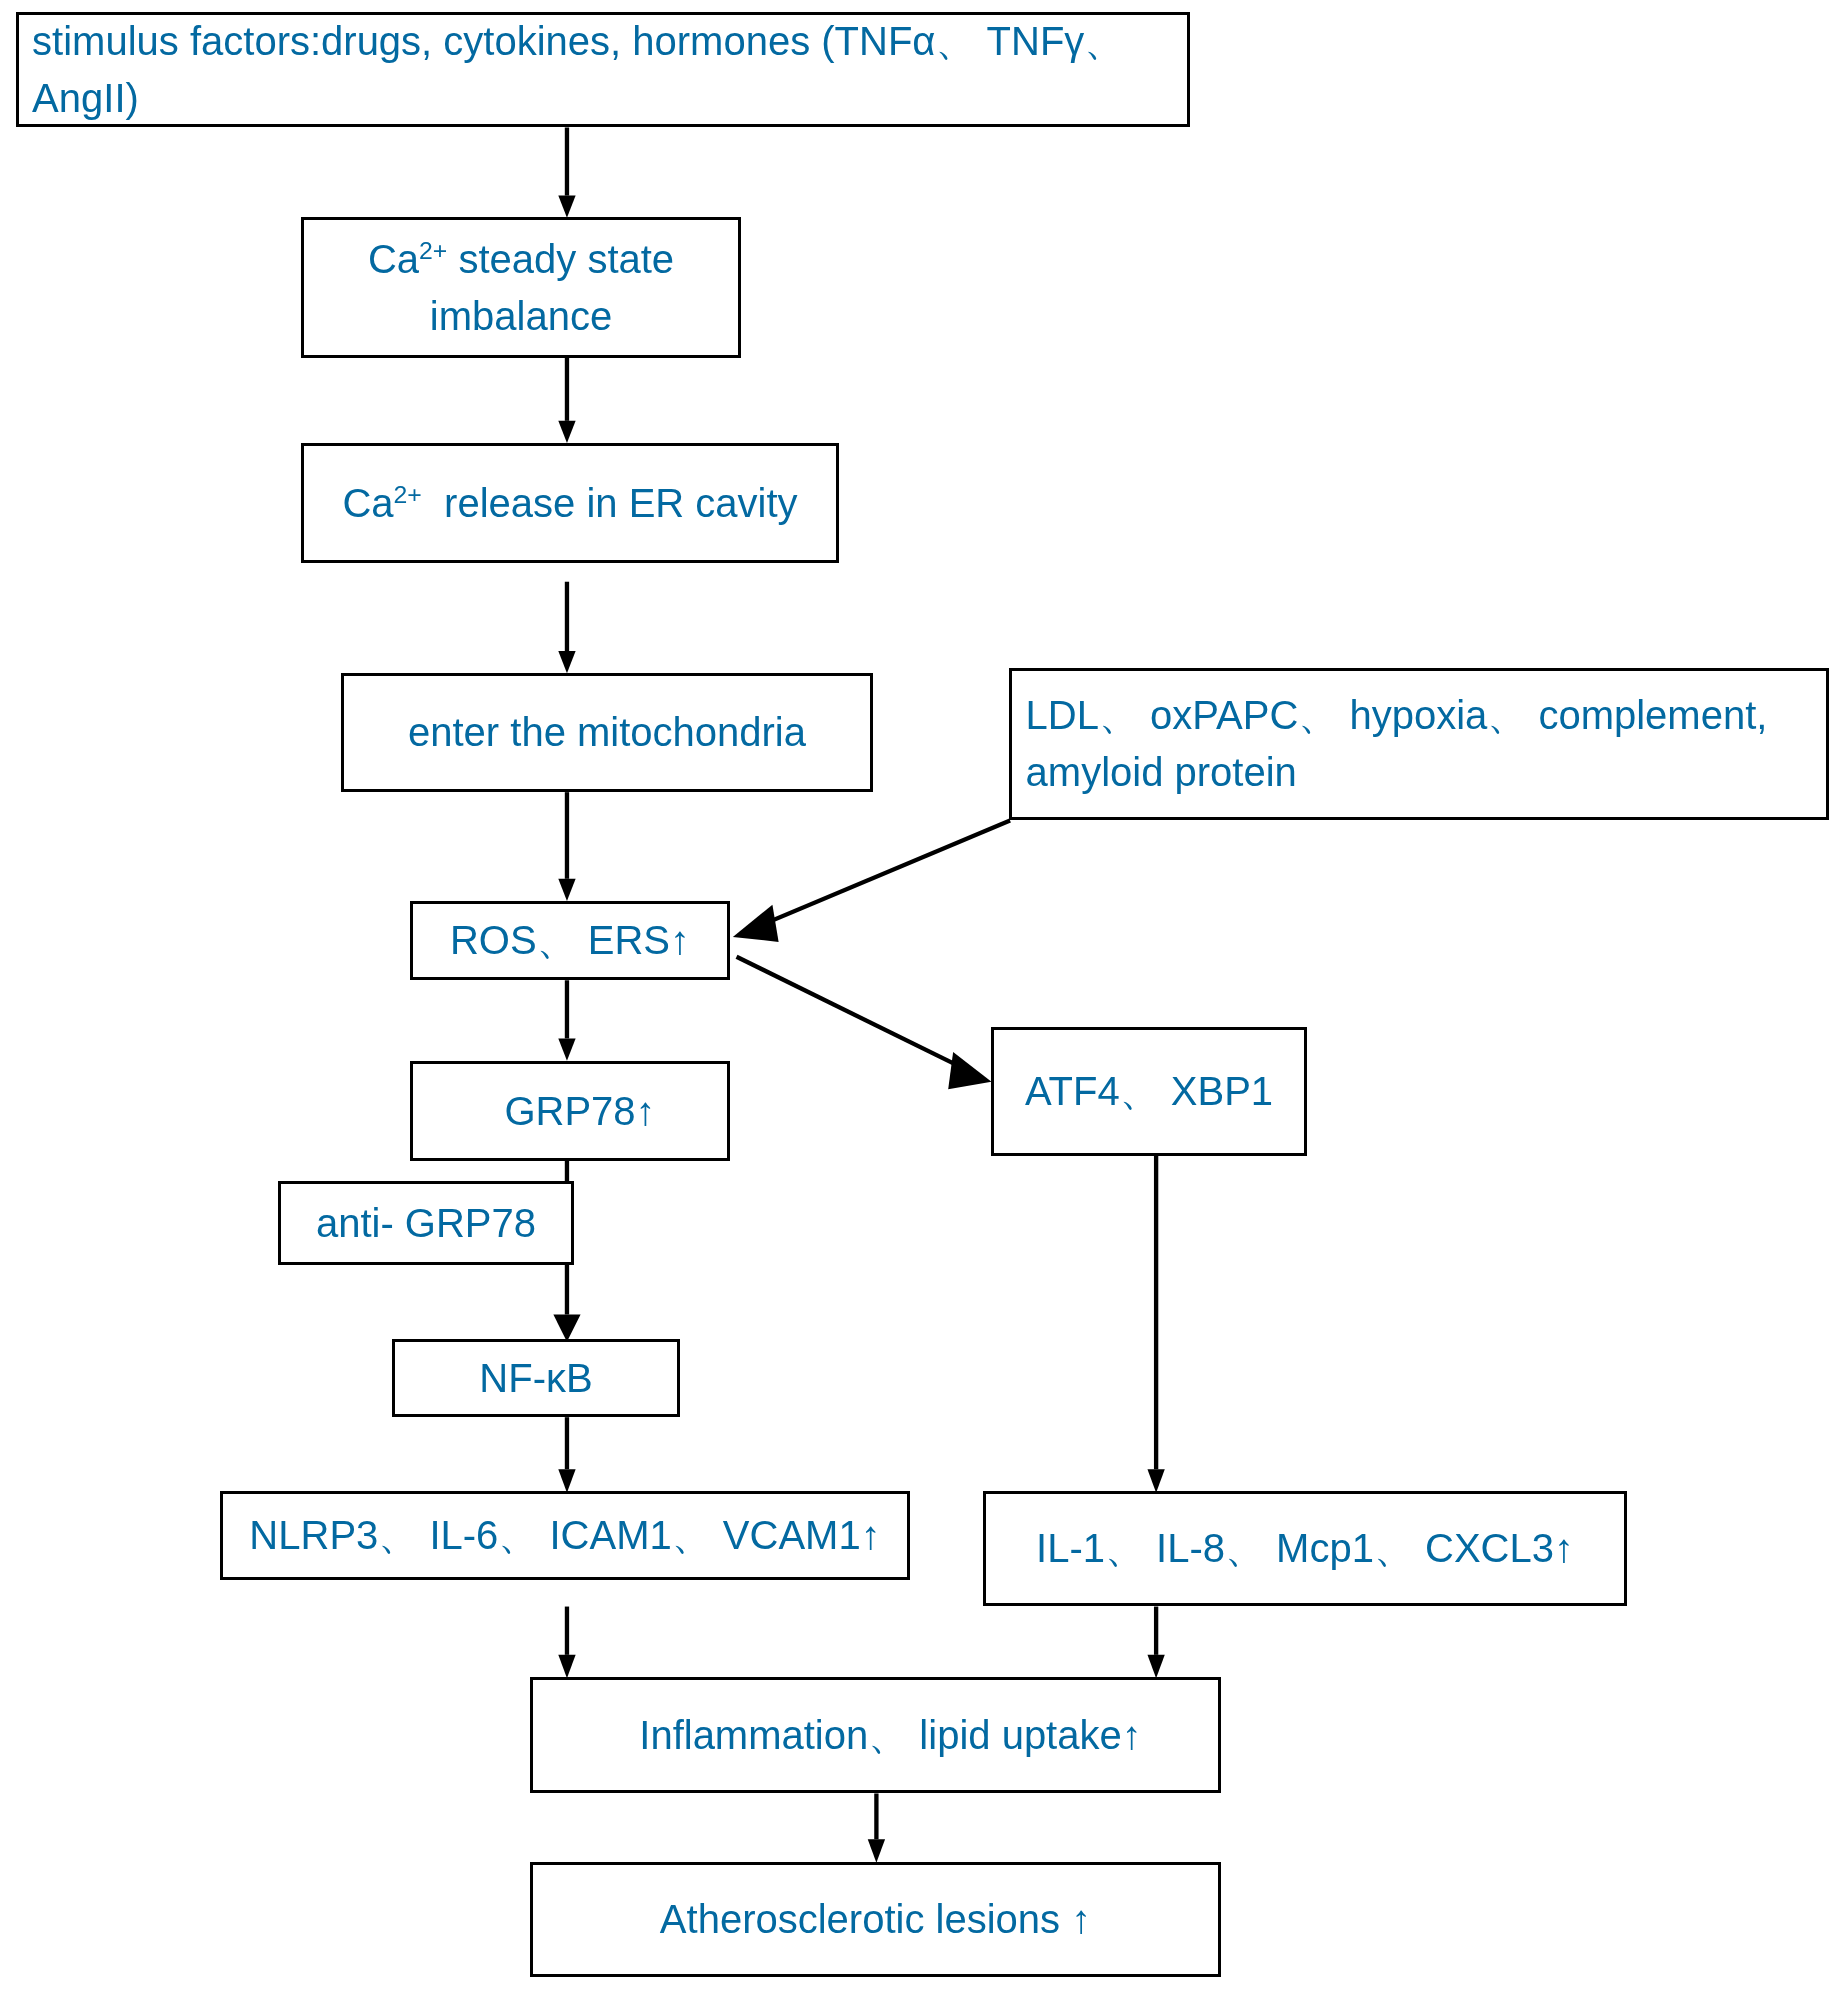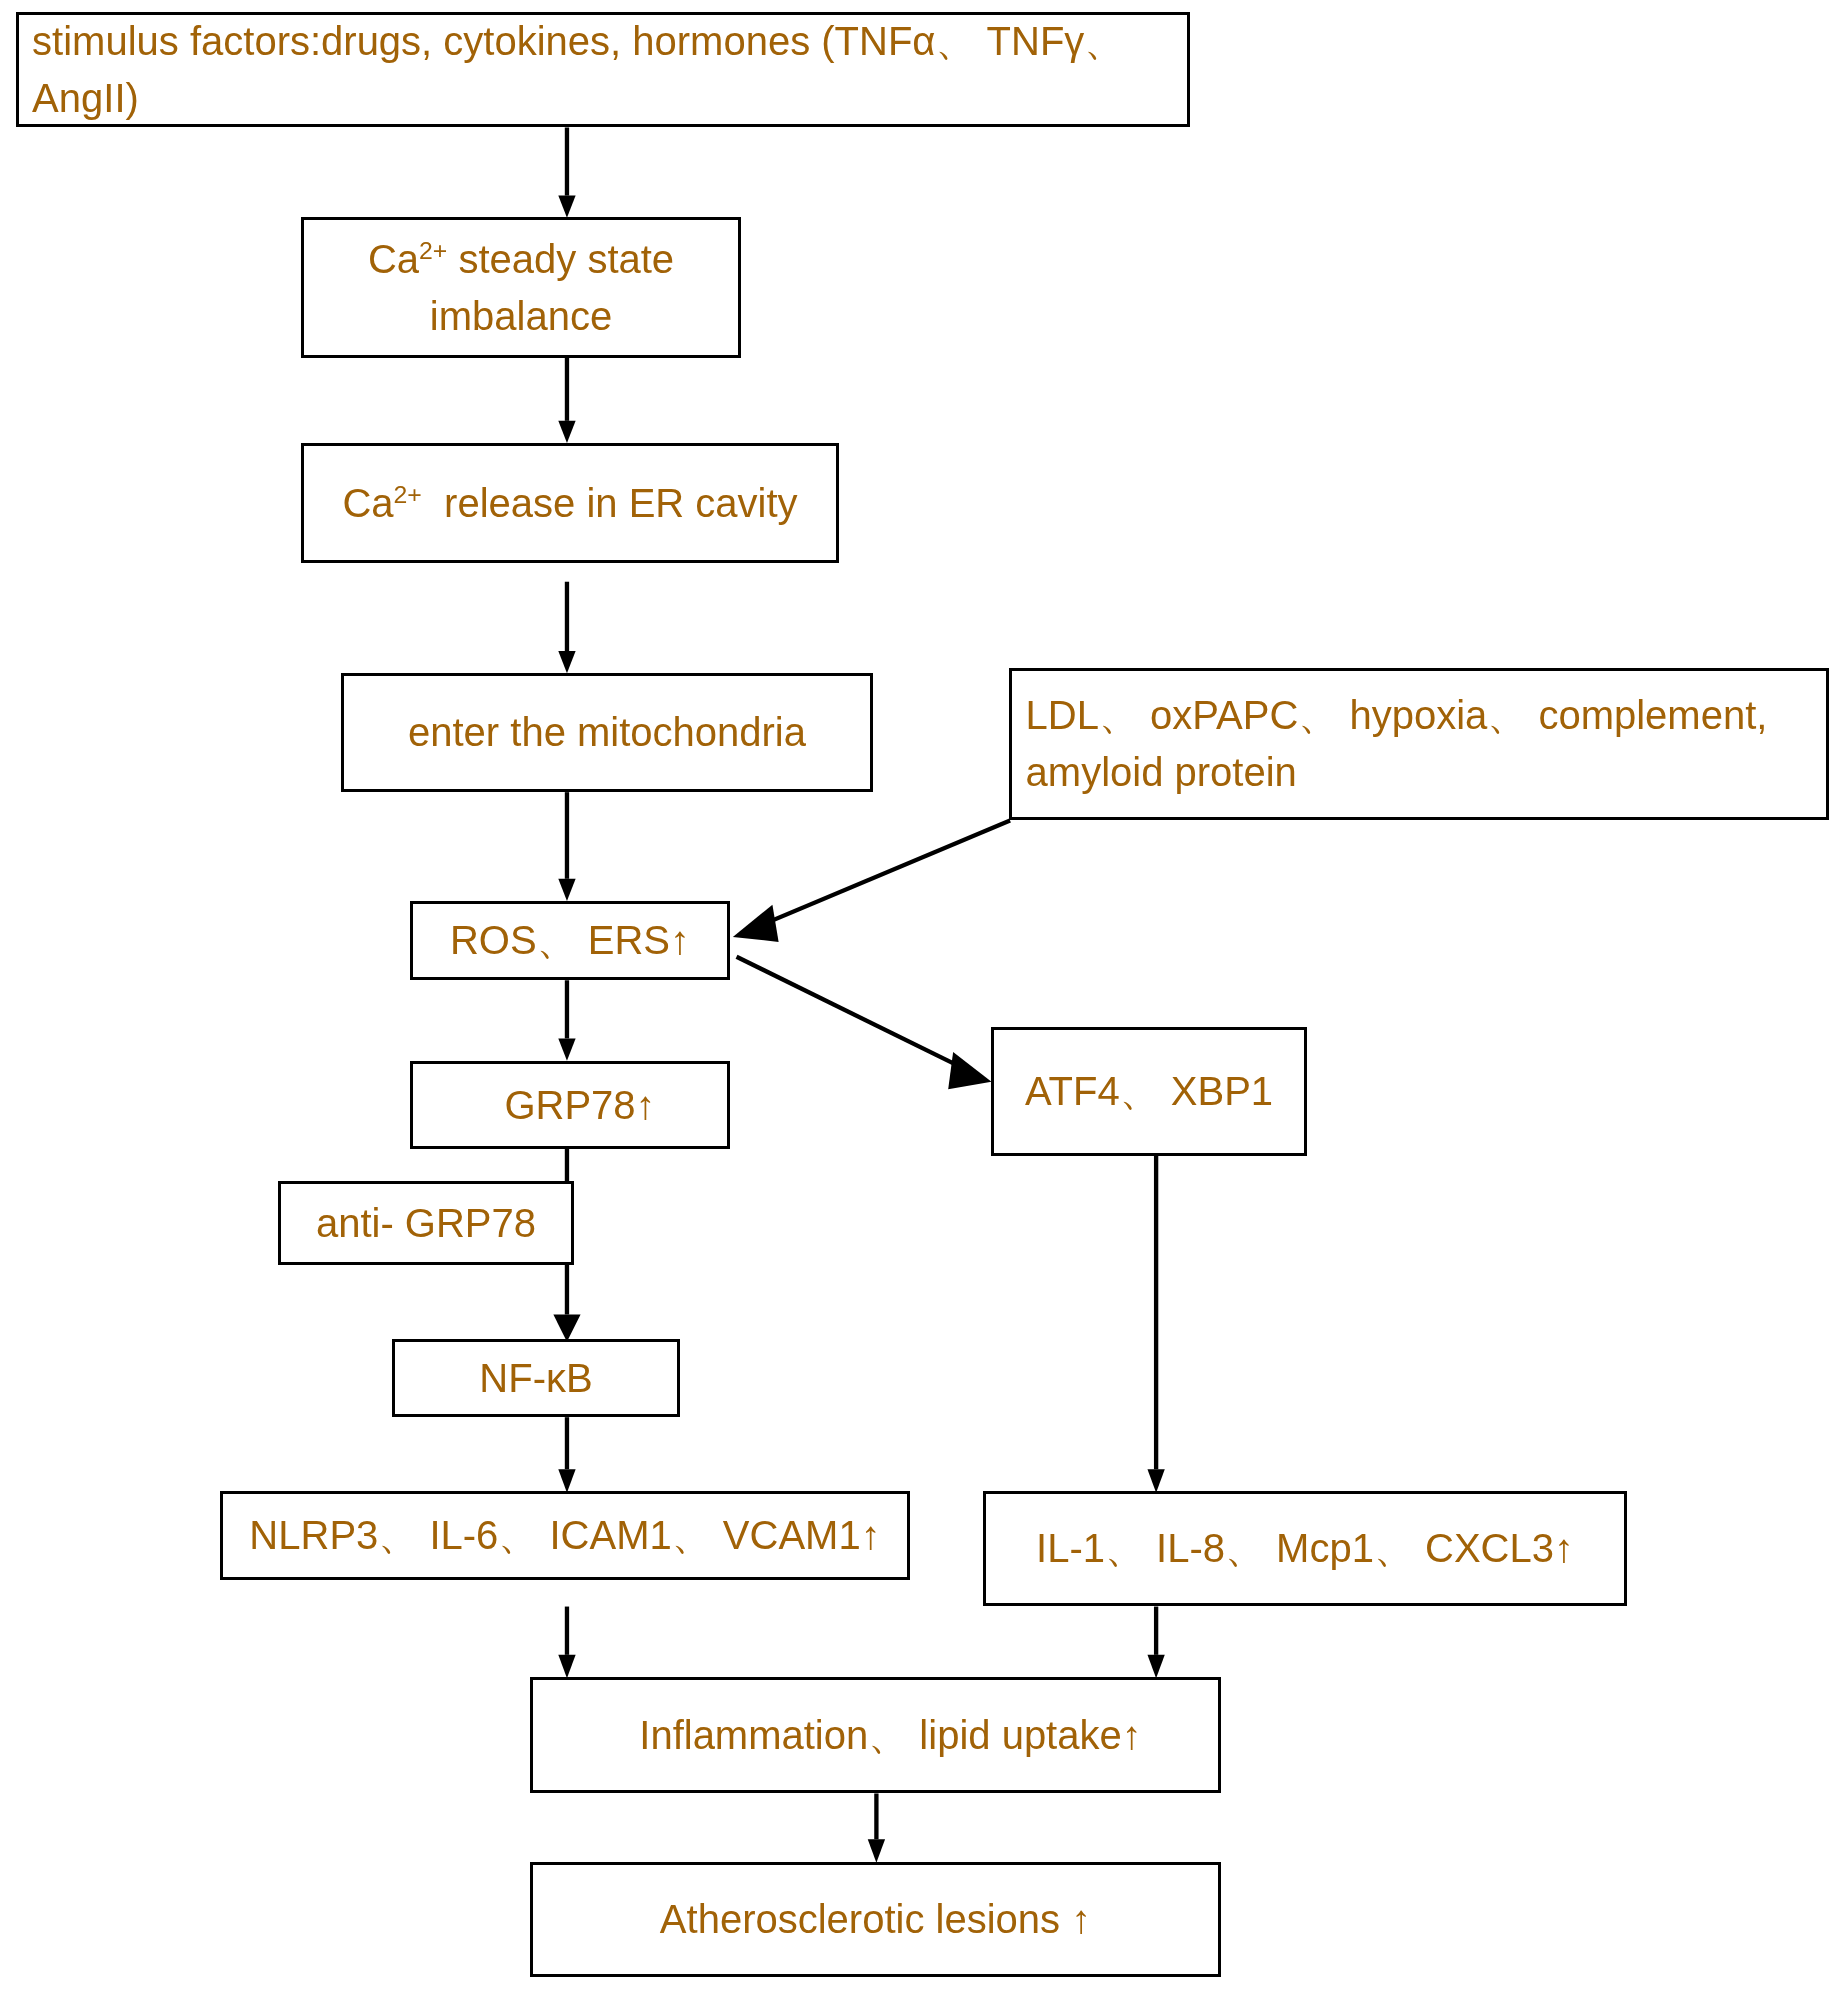--- a/index.html
+++ b/index.html
@@ -20,21 +20,21 @@
     box-sizing: border-box;
     border: 3.1px solid #000000;
     background: #ffffff;
     display: flex;
     align-items: center;
     z-index: 3;
   }
   .node .label {
     display: block;
     width: 100%;
-    color: #a16207;
+    color: #0369a1;
     font-size: 40px;
     line-height: 1.42;
     white-space: pre-wrap;
   }
   .pad-left .label { padding-left: 13.6px; text-align: left; }
   .centered .label { text-align: center; }
   .edges {
     position: absolute;
     left: 0; top: 0;
     width: 1845px;
@@ -114,21 +114,21 @@
   </div>
 
   <div class="node pad-left" style="left:1009px; top:668px; width:820px; height:152px;">
     <span class="label">LDL、 oxPAPC、 hypoxia、 complement, amyloid protein</span>
   </div>
 
   <div class="node centered" style="left:410px; top:901px; width:320px; height:79px;justify-content:center;">
     <span class="label">ROS、 ERS↑</span>
   </div>
 
-  <div class="node centered" style="left:410px; top:1061px; width:320px; height:88px;padding-left:20px;">
+  <div class="node centered" style="left:410px; top:1061px; width:320px; height:100px;padding-left:20px;">
     <span class="label">GRP78↑</span>
   </div>
 
   <div class="node centered" style="left:991px; top:1027px; width:316px; height:129px; z-index:4;">
     <span class="label">ATF4、 XBP1</span>
   </div>
 
   <div class="node centered" style="left:278px; top:1181px; width:296px; height:84px; z-index:2;">
     <span class="label">anti- GRP78</span>
   </div>

